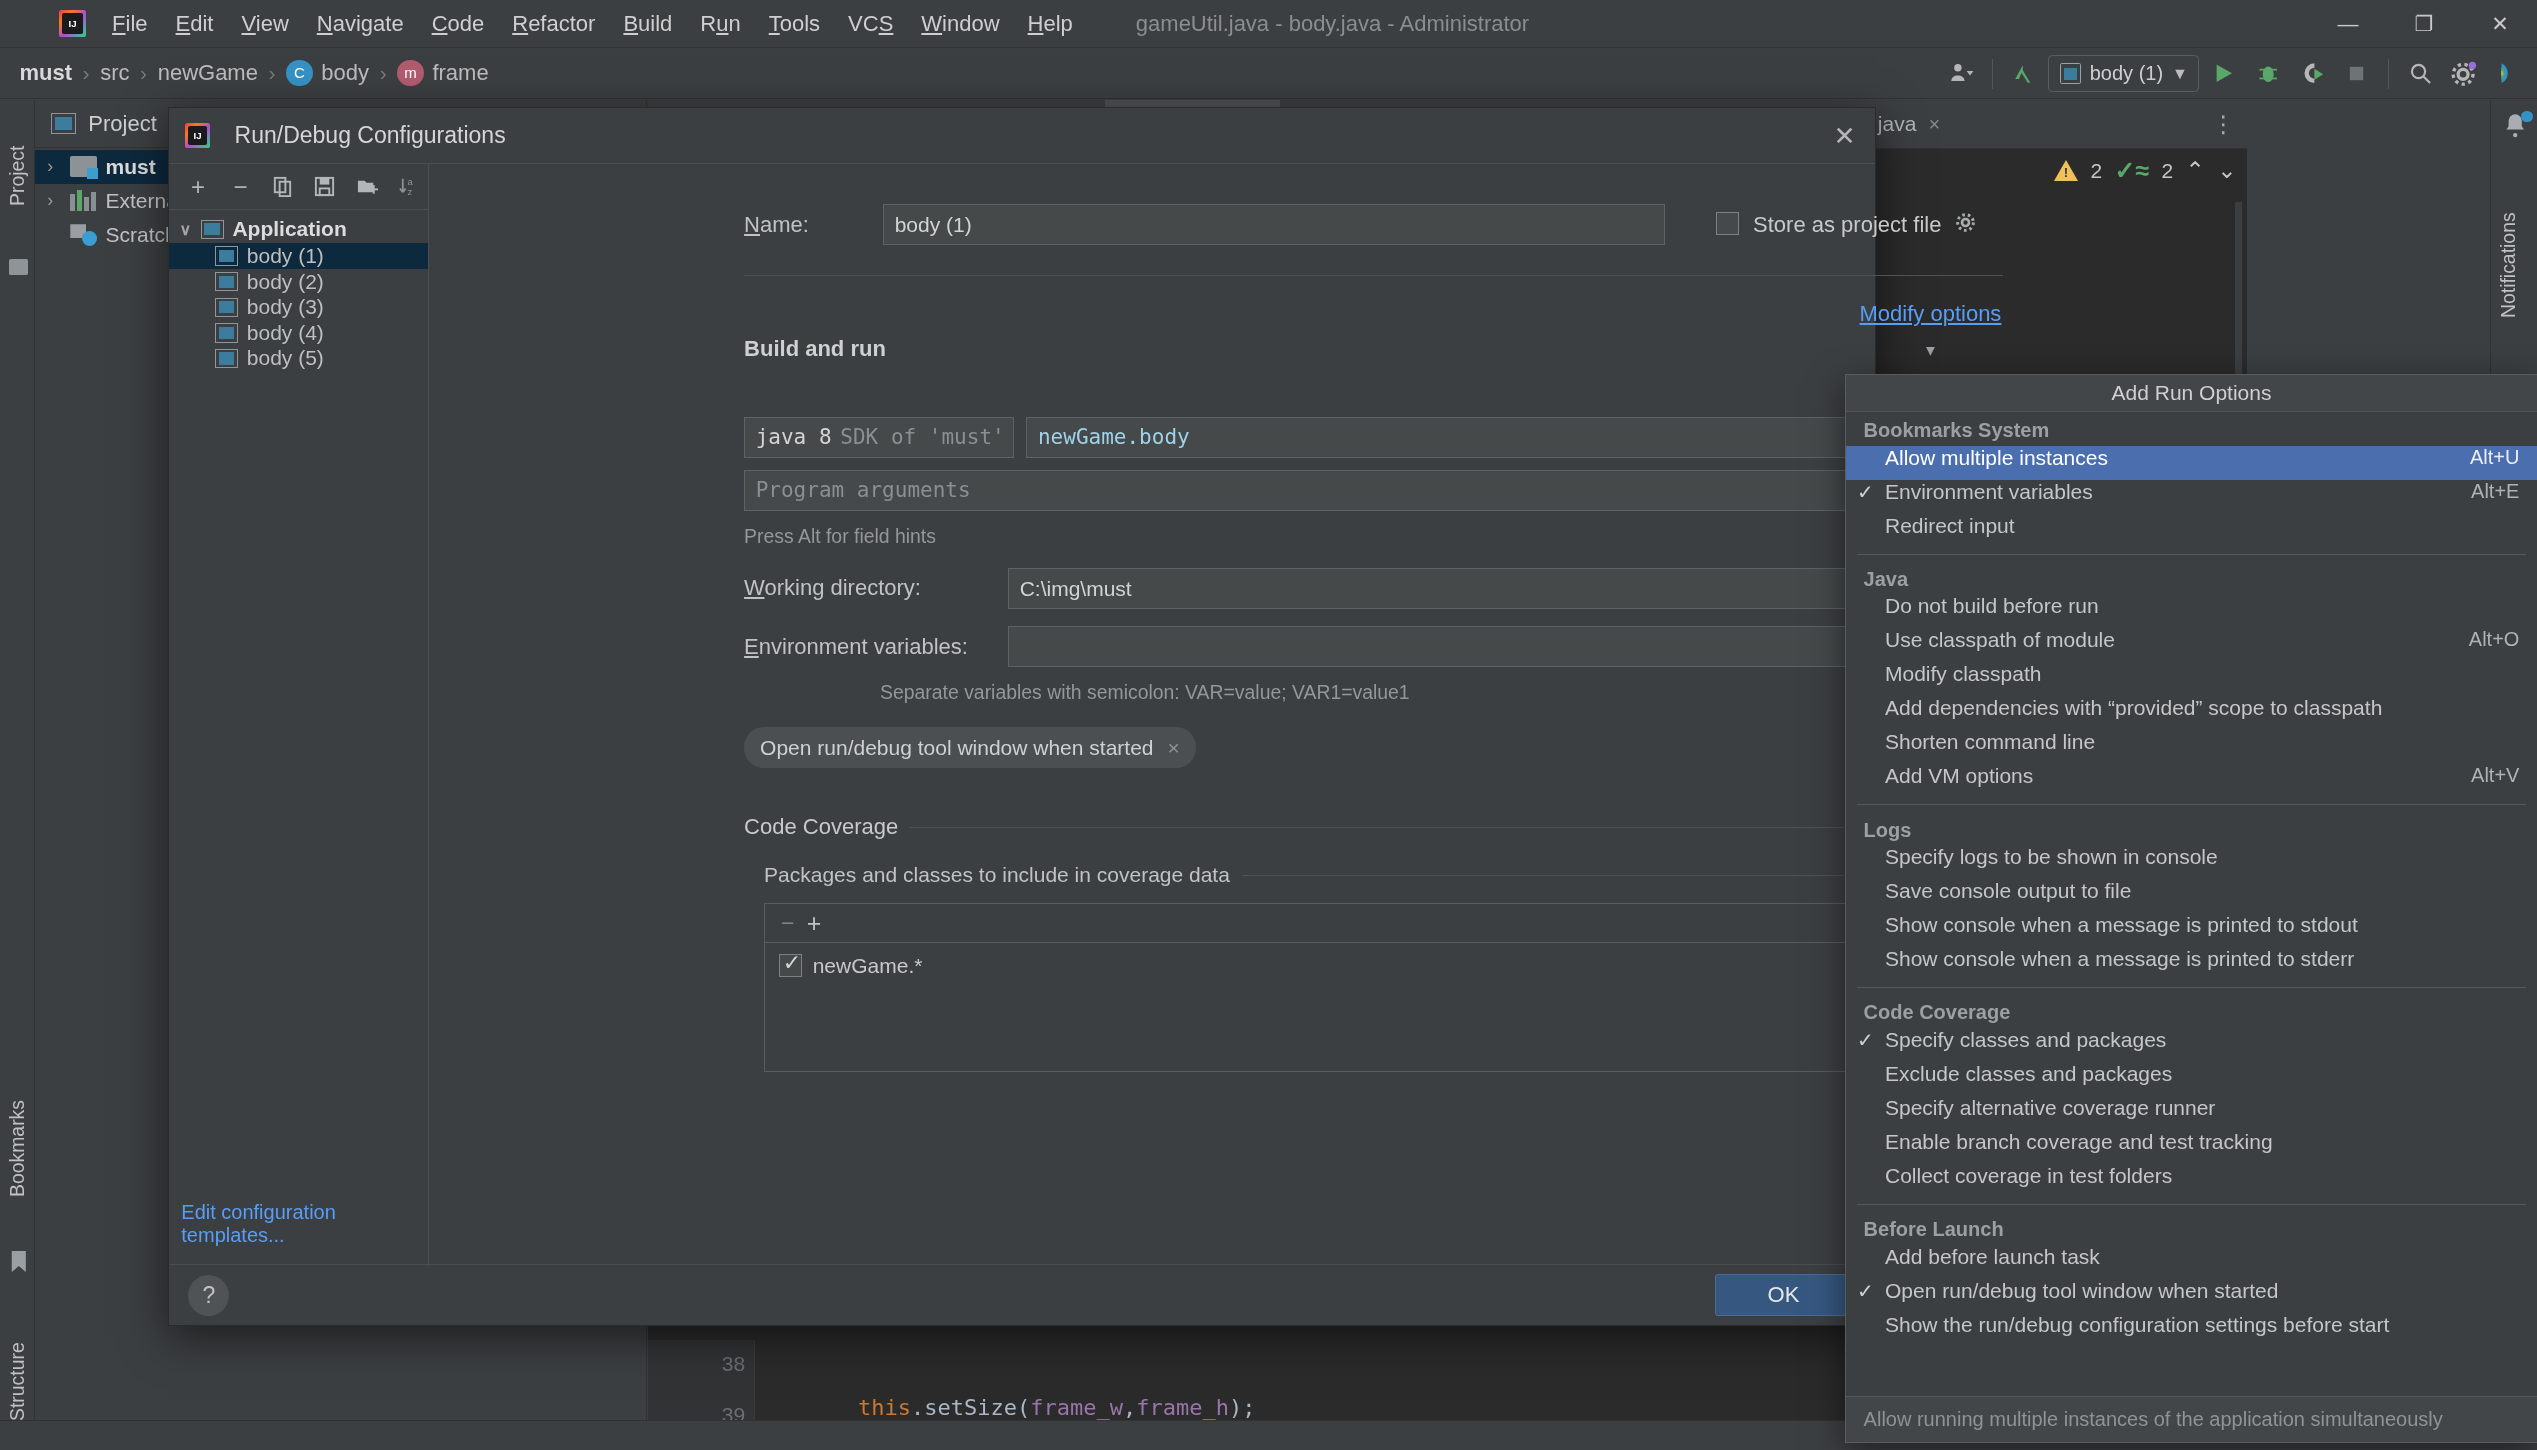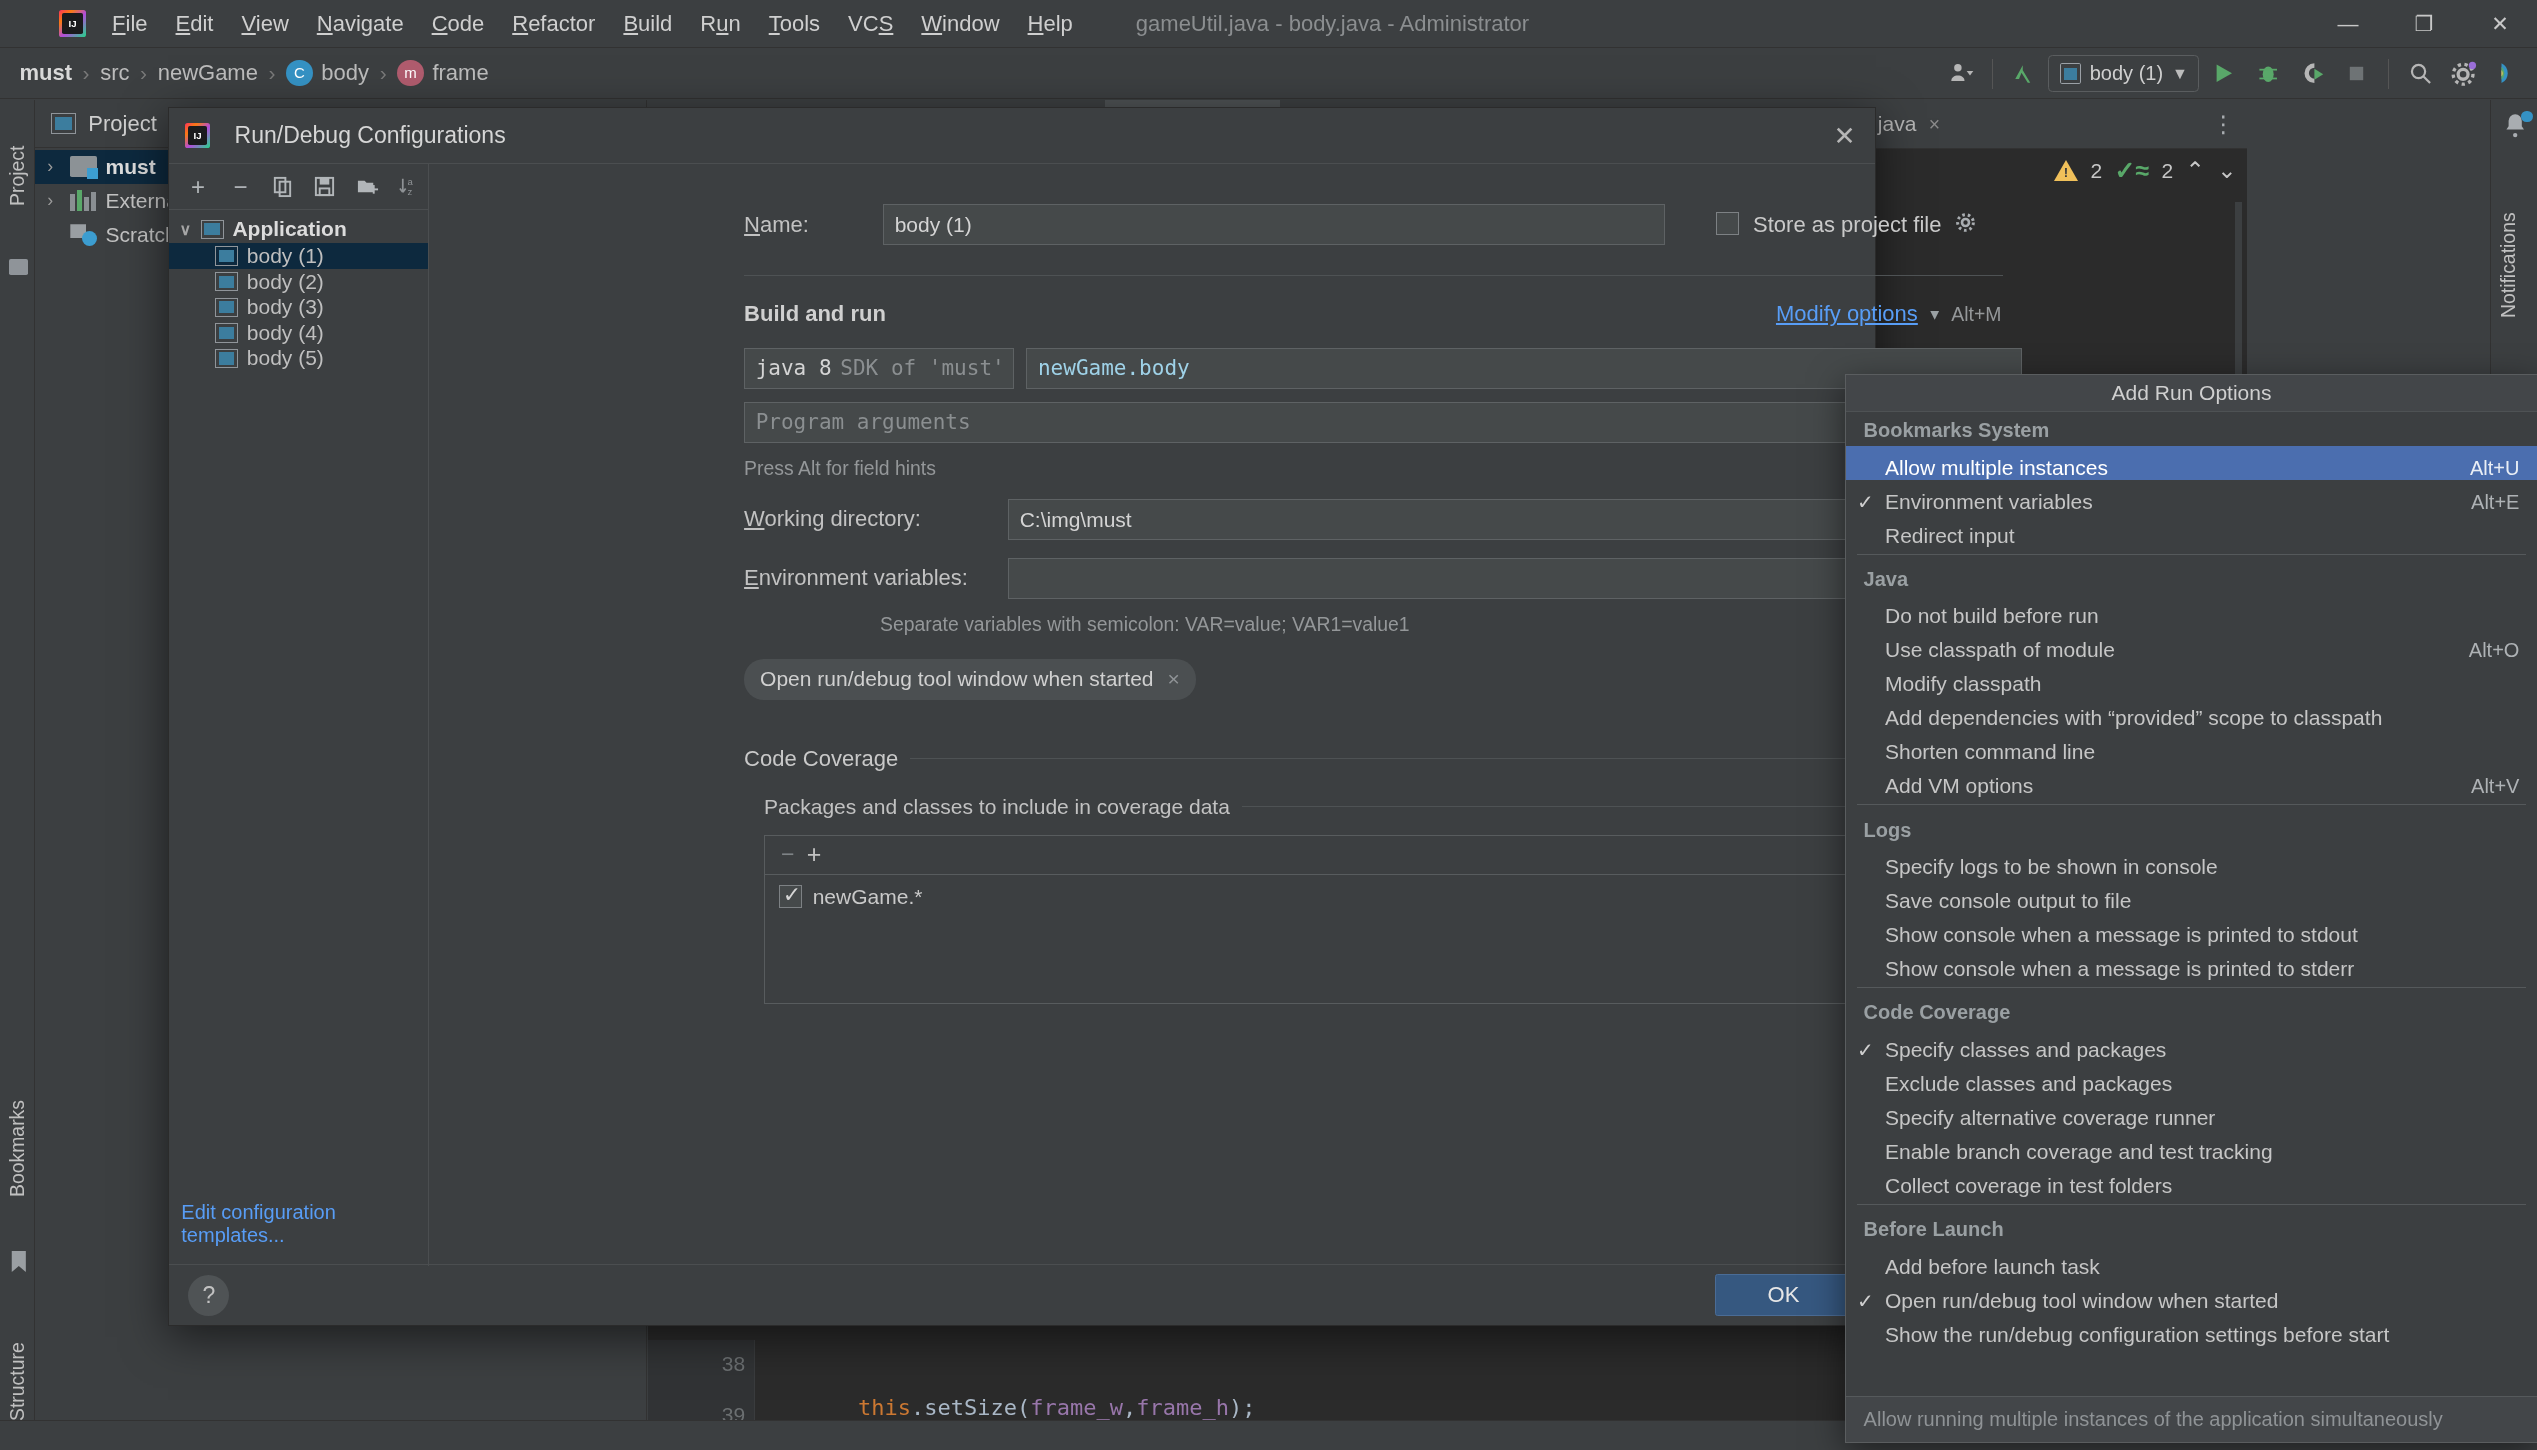--- a/index.html
+++ b/index.html
@@ -202,21 +202,21 @@
     color:#e6e6e6;font-size:22px;display:flex;align-items:center;justify-content:center;border-radius:2.6px;
   }
 
   
   .popup{
     position:absolute;left:1845px;top:374px;width:693px;height:1069px;background:#3c3f41;
     border:0.9px solid #5a5d5f;box-shadow:0 8.8px 33px rgba(0,0,0,.5);
   }
   .pop-title{height:37px;display:flex;align-items:center;justify-content:center;font-size:21px;color:#cfcfcf;background:#434649;border-bottom:0.9px solid #4e5254;}
   .pop-group{font-size:20px;font-weight:bold;color:#9aa0a3;padding:7px 0 3.5px 17.6px;}
-  .pop-item{height:34px;display:flex;align-items:flex-end;font-size:21px;color:#c6c6c6;padding-right:17.6px;white-space:nowrap;overflow:hidden;}
+  .pop-item{height:34px;display:flex;align-items:flex-start;font-size:21px;color:#c6c6c6;padding-right:17.6px;white-space:nowrap;overflow:hidden;}
   .pop-item.hl{background:#4b6eaf;color:#ffffff;}
   .pop-check{width:39px;text-align:center;font-size:20px;color:#cfcfcf;flex:none;}
   .pop-shortcut{margin-left:auto;color:#aeb2b5;font-size:20px;}
   .pop-item.hl .pop-shortcut{color:#e9eef5;}
   .pop-sep{height:0.9px;background:#55595b;margin:6.2px 10.6px;}
   .pop-foot{
     position:absolute;left:0;bottom:0;width:691px;height:46px;background:#434649;border-top:0.9px solid #55595b;
     display:flex;align-items:center;padding-left:17.6px;font-size:20px;color:#8f9396;
   }
 
@@ -575,21 +575,21 @@
                   <circle cx="12" cy="12" r="9" fill="none" stroke="#a9adb1" stroke-width="3.4" stroke-dasharray="3 3.4"></circle>
                 </svg>
             </span>
           </span>
         </div>
 
         <div class="sep-line" style="margin:30px 19.4px 0 315px;"></div>
 
         <div style="display:flex;align-items:center;margin:25px 0 0 315px;">
           <span class="section-ttl">Build and run</span>
-          <span style="margin-left:auto;margin-right:21px;display:flex;align-items:center;gap:12.3px;">
+          <span style="margin-left:auto;margin-right:21px;display:flex;align-items:center;gap:12.3px;flex-direction:column;">
             <a class="modify" href="#">Modify options</a>
             <span style="color:#9aa0a3;font-size:17.6px;">▾</span>
             <span class="hint">Alt+M</span>
           </span>
         </div>
 
         <div class="frow" style="margin-left:315px;margin-top:21px;">
           <span class="inp mono" style="width:270px;display:flex;align-items:center;">
             <span style="color:#d4d4d4;">java 8</span>
             <span class="ghost" style="margin-left:8.8px;">SDK of 'must' module</span>

